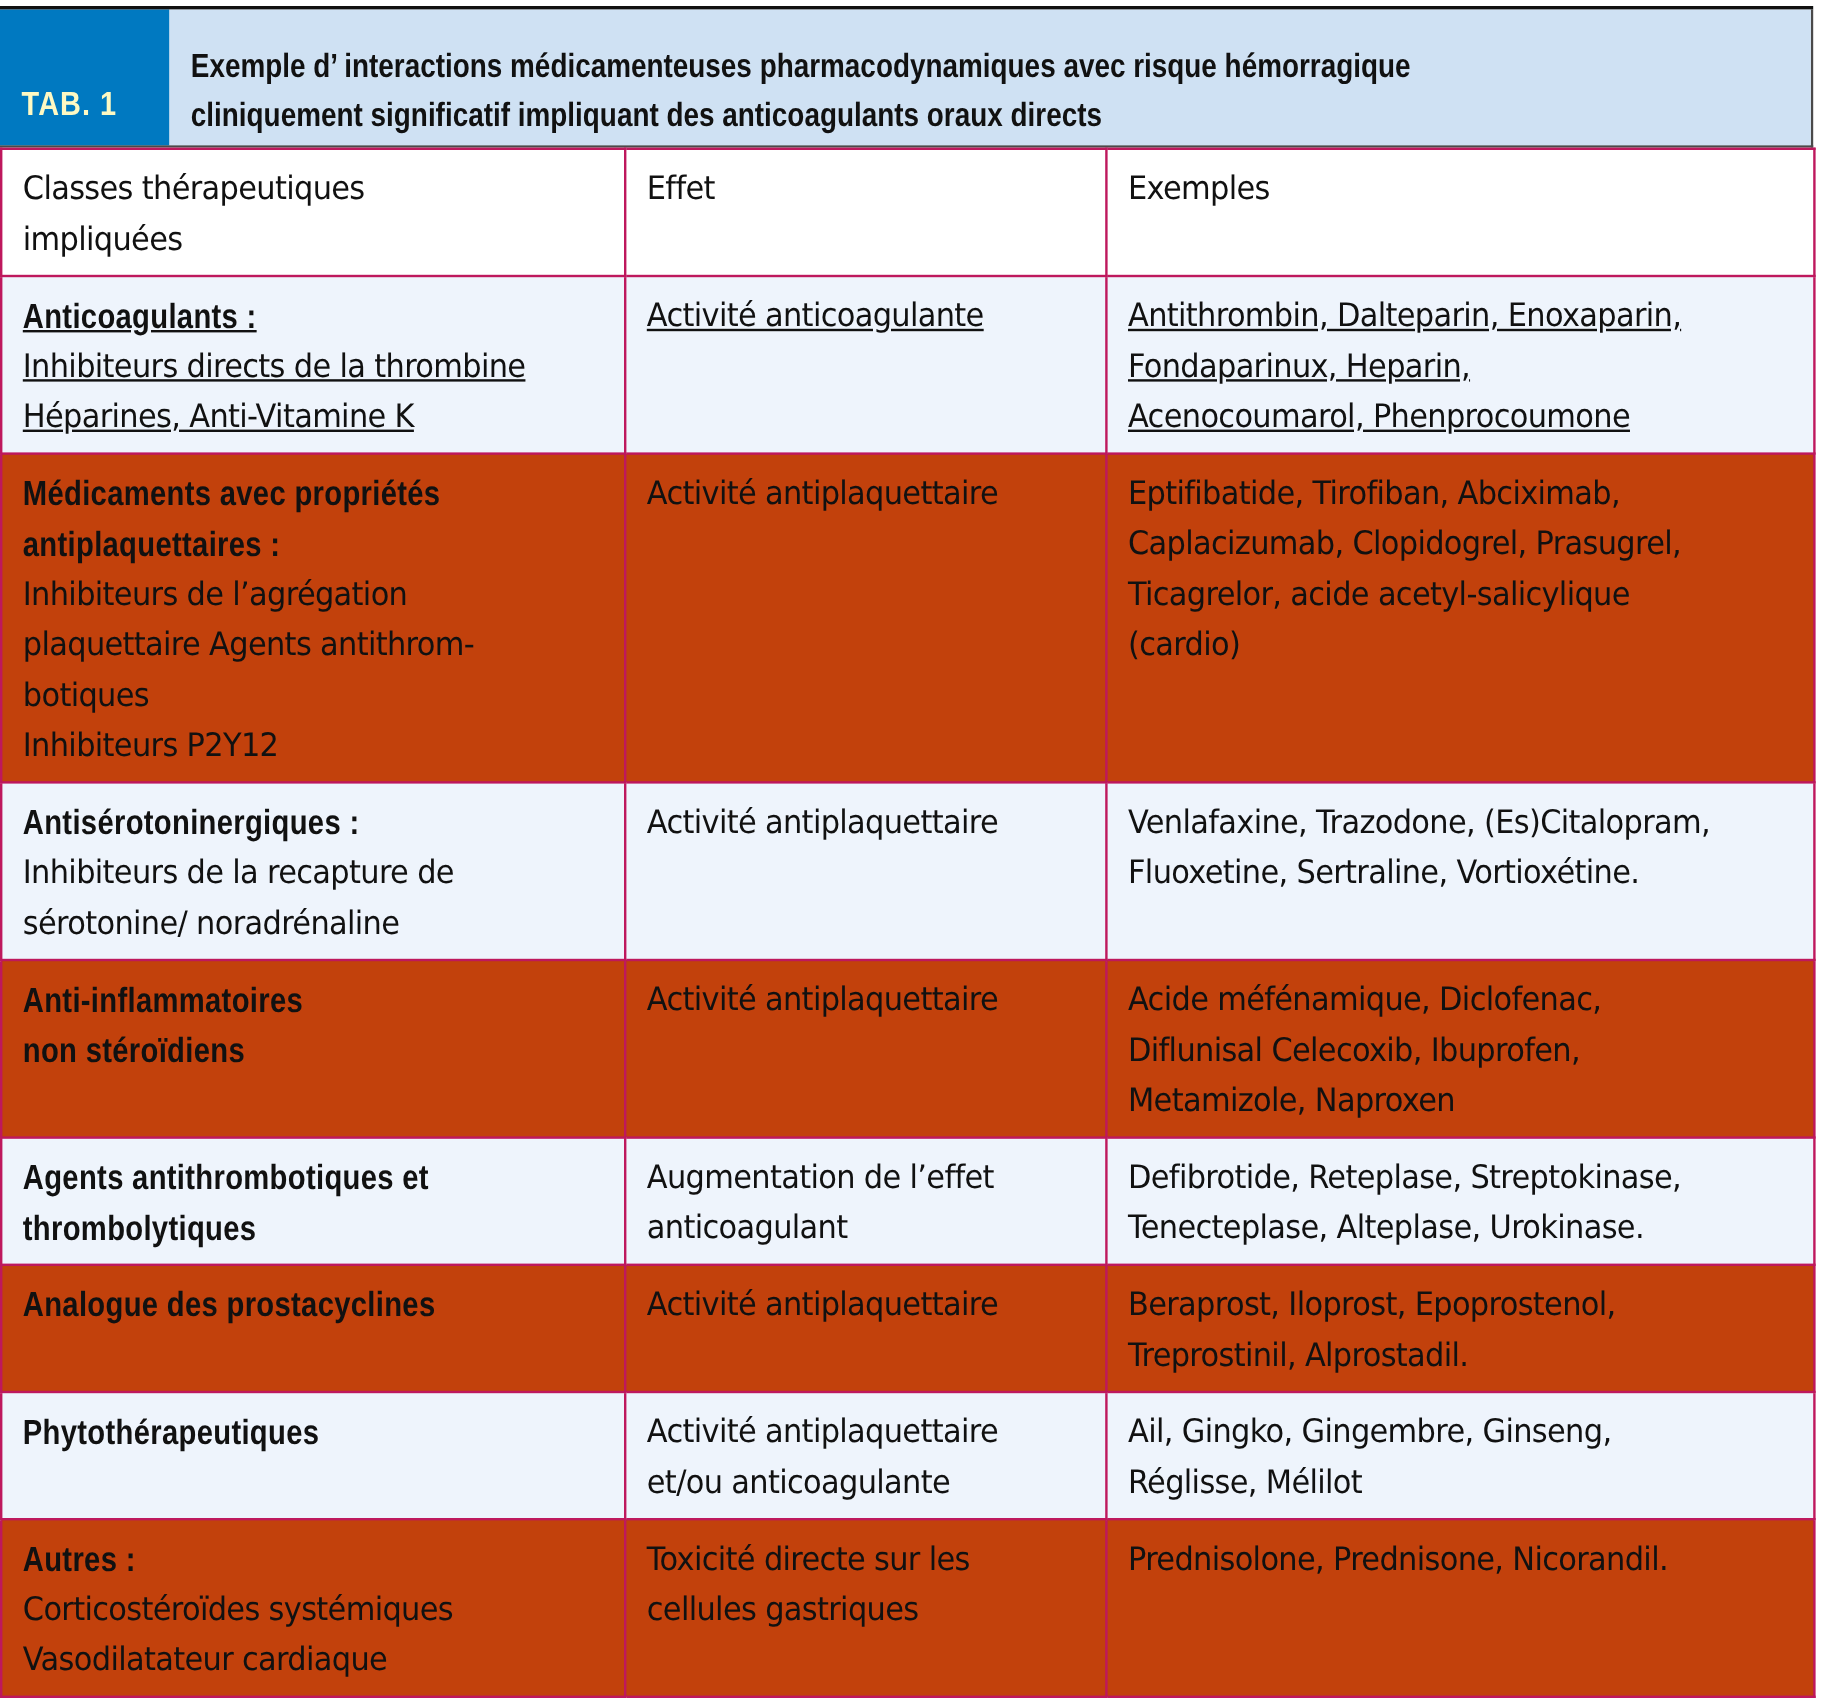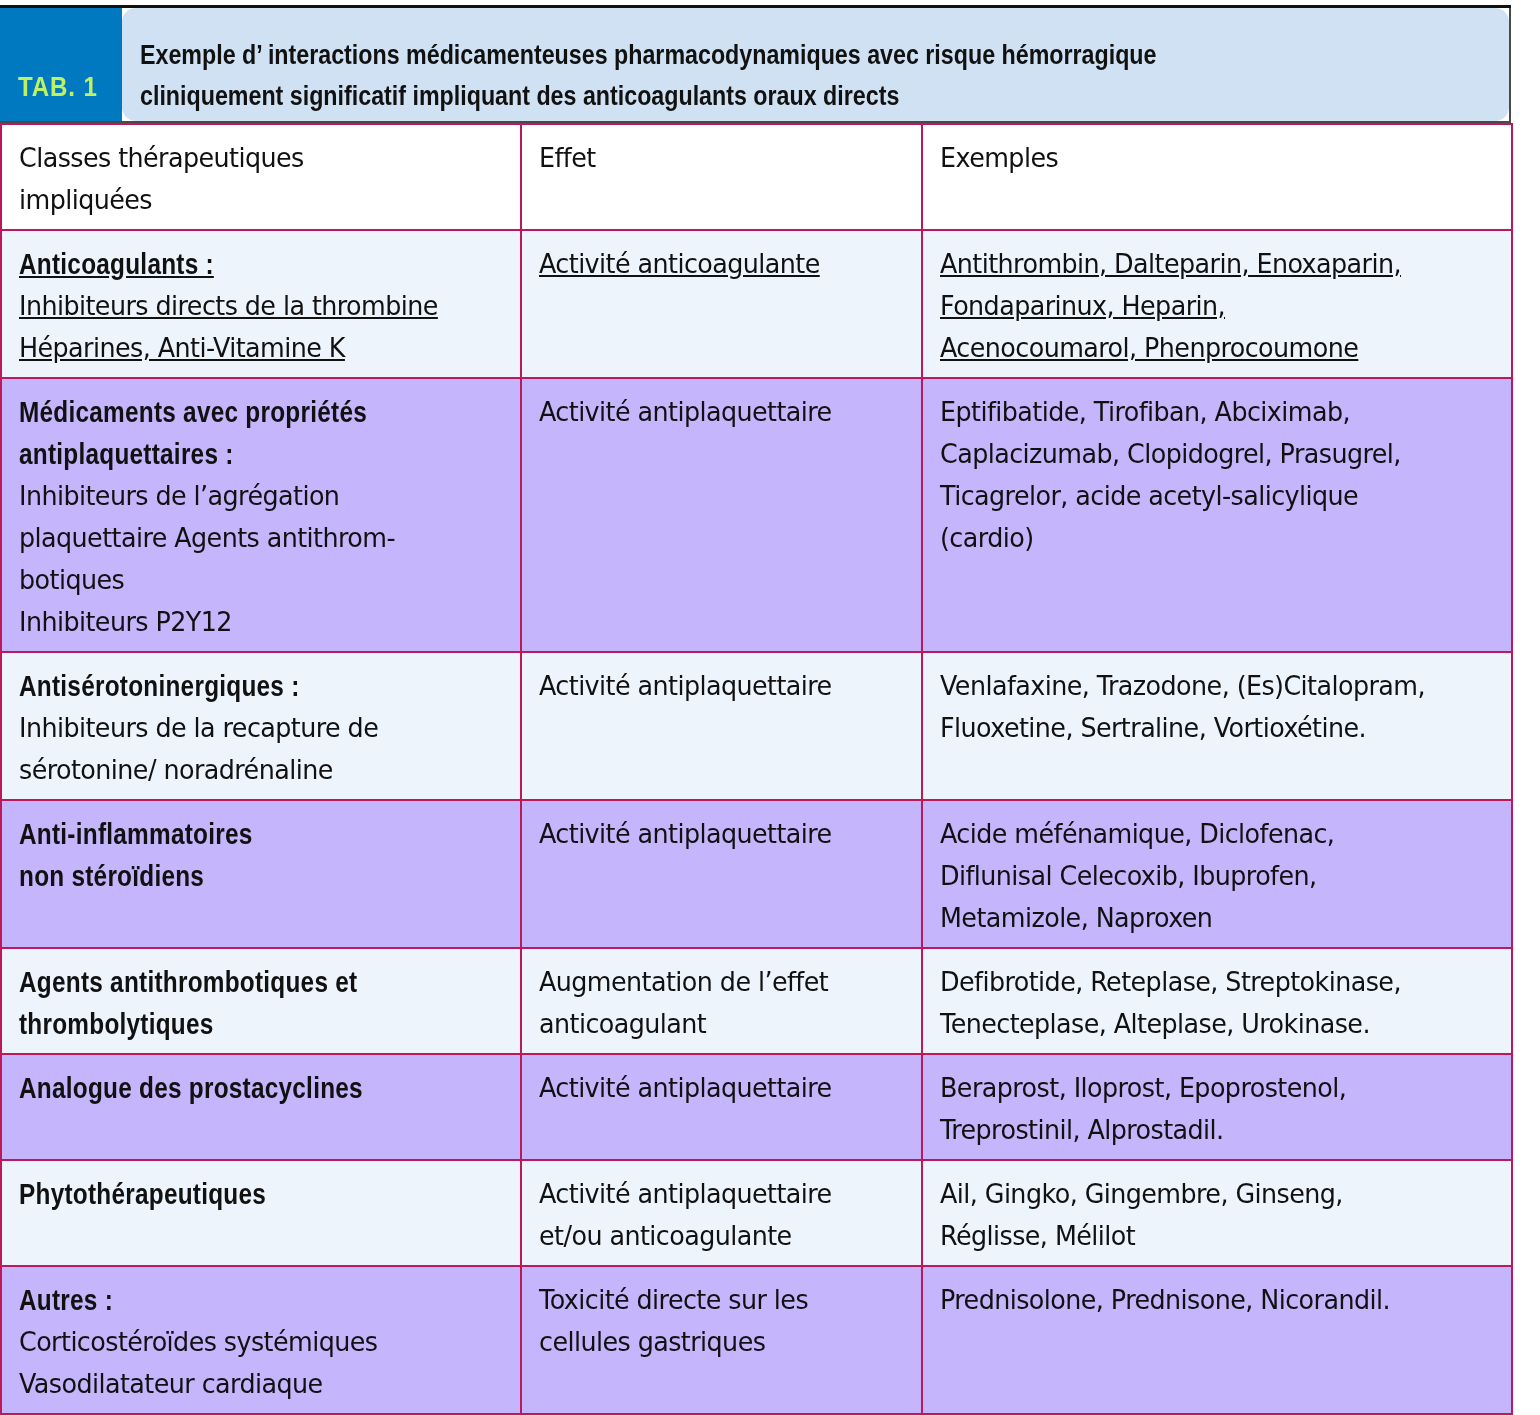--- a/index.html
+++ b/index.html
@@ -1,34 +1,34 @@
 <!DOCTYPE html>
 <html><head>
   <meta charset="utf-8">
   <style>
     html, body { margin: 0; padding: 0; background: #ffffff; }
     body { width: 1540px; height: 1415px; position: relative; overflow: hidden;
            font-family: "DejaVu Sans", "Liberation Sans", sans-serif; color: #111; }
     .frame { position: absolute; left: 0; top: 5px; width: 1511px; }
     .topbar { height: 3px; background: #111; }
     .header { display: flex; height: 115px; border-bottom: 2px solid #4a4a4a; border-right: 2px solid #4a4a4a; box-sizing: border-box; }
-    .tab-box { width: 122px; background: #0079C1; color: #bef264; position: relative; }
+    .tab-box { width: 141px; background: #0079C1; color: #fef9c3; position: relative; }
     .tab-label { position: absolute; left: 18px; bottom: 18px; font-family: "Liberation Sans", sans-serif;
                  font-weight: bold; font-size: 28px; letter-spacing: 1px; transform: scaleX(0.86); transform-origin: left; }
-    .title-box { flex: 1; background: #CFE1F3; padding: 26px 0 0 18px; border-radius: 14px; }
+    .title-box { flex: 1; background: #CFE1F3; padding: 26px 0 0 18px; }
     .title-line { font-family: "Liberation Sans", sans-serif; font-weight: bold; font-size: 28px; line-height: 41px;
                   transform: scaleX(0.83); transform-origin: left; white-space: nowrap; color: #111; }
     table { border-collapse: collapse; width: 1511px; table-layout: fixed; }
     td { border: 2px solid #be185d; vertical-align: top; padding: 12px 16px 8px 17px;
          font-size: 27px; line-height: 42px; font-family: "DejaVu Sans", sans-serif;
          letter-spacing: -0.6px; }
     td .txt { display: block; transform: scaleX(0.94); transform-origin: left; white-space: nowrap; }
     tr.head td { background: #ffffff; }
     tr.odd td { background: #EEF4FC; }
-    tr.even td { background: #c4b5fd; }
+    tr.even td { background: #c2410c; }
     .bold { font-family: "Liberation Sans", sans-serif; font-weight: bold; font-size: 29px; letter-spacing: 0.3px;
             display: block; transform: scaleX(0.84); transform-origin: left; white-space: nowrap; }
     col.c1 { width: 520px; } col.c2 { width: 401px; } col.c3 { width: 590px; }
   </style>
 </head>
 <body>
 
 <div class="frame">
   <div class="topbar"></div>
   <div class="header">

